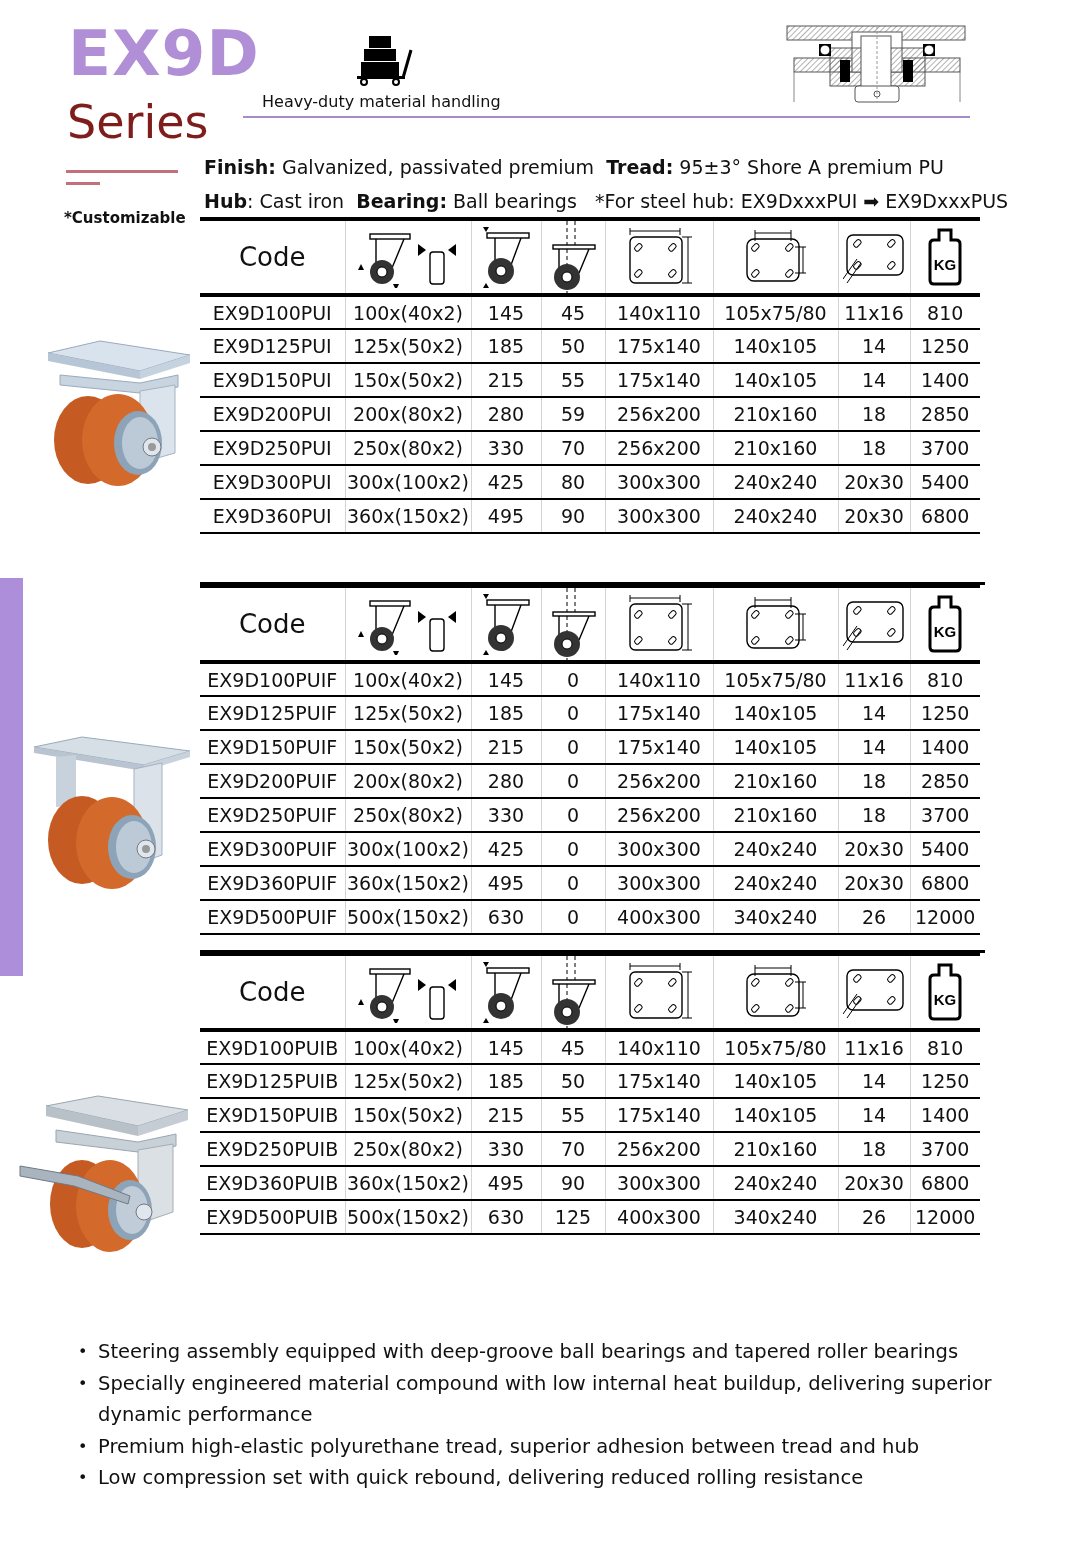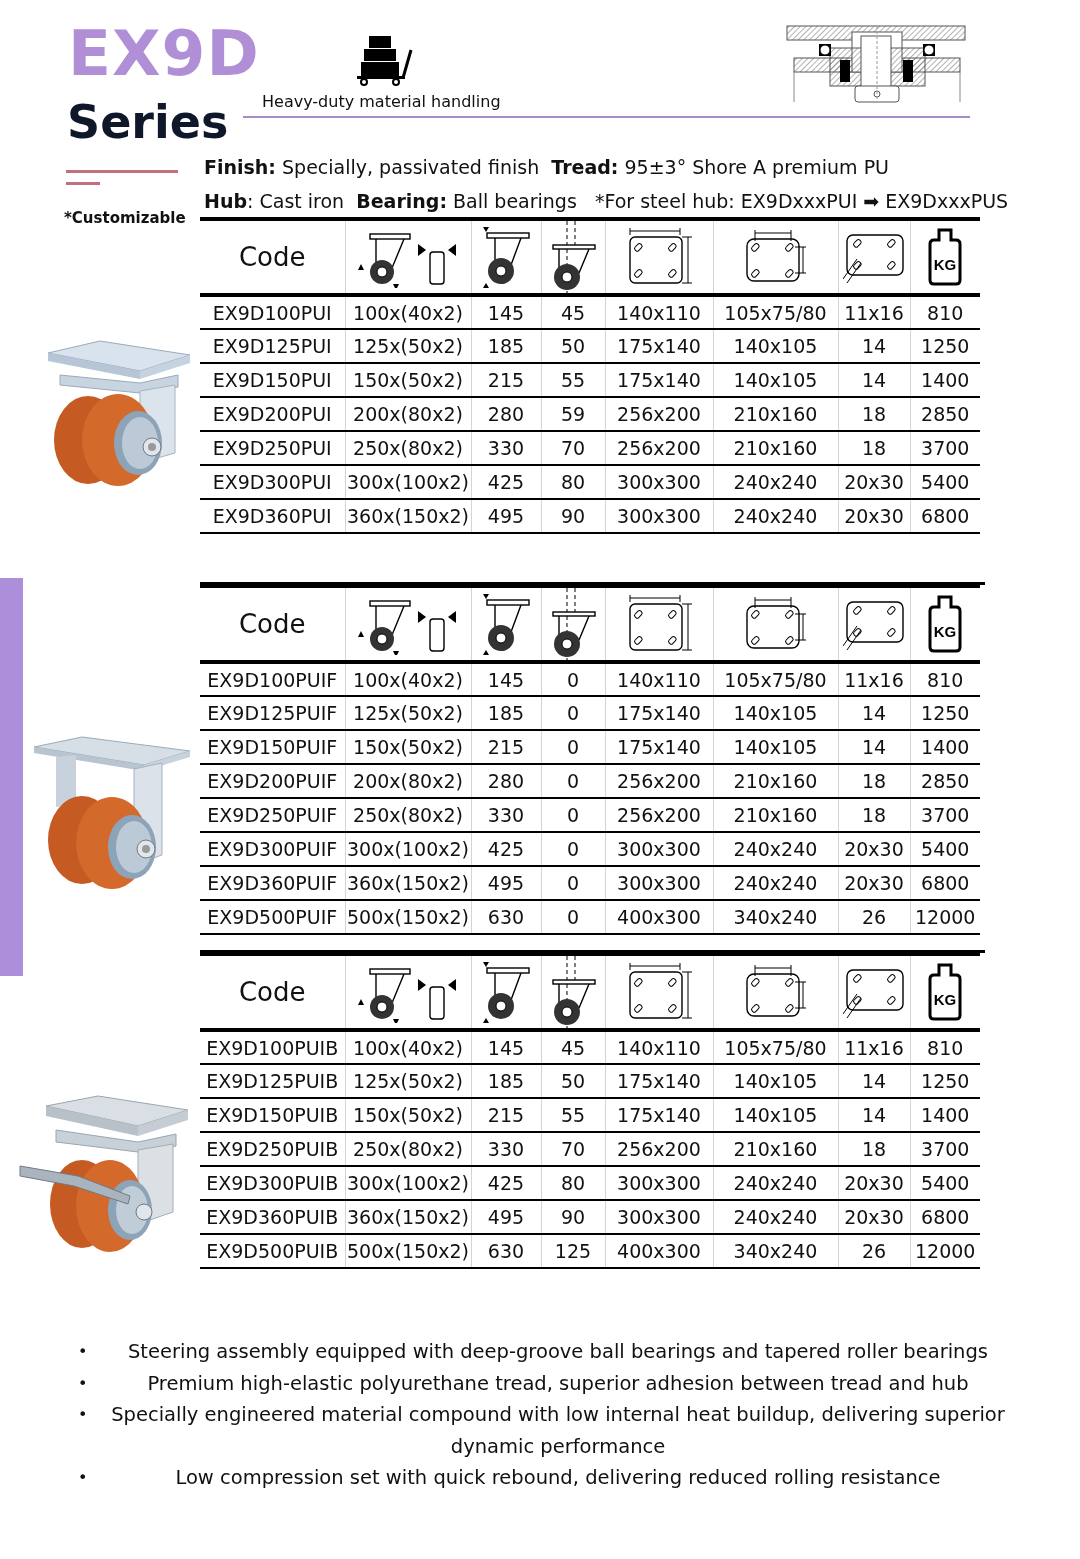--- a/index.html
+++ b/index.html
@@ -1,20 +1,20 @@
 <!DOCTYPE html>
 <html><head>
 <meta charset="utf-8">
 <style>
   html, body { margin: 0; padding: 0; background: #ffffff; }
   body { width: 1080px; height: 1559px; position: relative; overflow: hidden;
          font-family: "DejaVu Sans", "Liberation Sans", sans-serif; color: #111; }
   .abs { position: absolute; }
   .title-main { left: 68px; top: 22px; font-size: 63px; font-weight: 700; color: #b08fd6; letter-spacing: 1px; line-height: 1; }
-  .title-sub { left: 67px; top: 98px; font-size: 46px; font-weight: 700; color: #0f172a; line-height: 1.05; }
+  .title-sub { left: 67px; top: 98px; font-size: 46px; font-weight: 400; color: #7f1d1d; line-height: 1.05; }
   .tagline { left: 262px; top: 92px; font-size: 16px; color: #111; }
   .purple-rule { left: 243px; top: 116px; width: 727px; height: 2px; background: #a58bc8; }
   .red-rule1 { left: 66px; top: 170px; width: 112px; height: 3px; background: #c2707a; }
   .red-rule2 { left: 66px; top: 182px; width: 34px; height: 3px; background: #c2707a; }
   .customizable { left: 64px; top: 209px; font-size: 15px; font-weight: 700; }
   .spec-line { left: 204px; font-size: 19px; white-space: nowrap; }
   .spec-line b { font-weight: 700; }
   .side-bar { left: 0; top: 578px; width: 23px; height: 398px; background: #ad8edb; }
   .cart-icon { left: 356px; top: 34px; width: 60px; height: 52px; }
   .bearing-diagram { left: 785px; top: 24px; width: 185px; height: 80px; }
@@ -26,21 +26,21 @@
   .spec-table thead tr { height: 74px; }
   .spec-table thead th { border-top: 4px solid #000; border-bottom: 4px solid #000; }
   .spec-table tbody tr { height: 34px; }
   .spec-table tbody td { border-bottom: 2.5px solid #000; }
   .code-head { font-size: 26px !important; font-weight: normal; }
   .hdr-icon { display: inline-block; vertical-align: middle; }
   .bottom-double { position: absolute; left: 200px; width: 785px; height: 3px; background: #000; }
 
   .product-img { position: absolute; }
   .bullets { position: absolute; left: 78px; top: 1336px; width: 940px; margin: 0; padding: 0; list-style: none; }
-  .bullets li { position: relative; padding-left: 20px; font-size: 19.5px; line-height: 31.5px; text-align: center; }
+  .bullets li { position: relative; padding-left: 20px; font-size: 19.5px; line-height: 31.5px; }
   .bullets li::before { content: "•"; position: absolute; left: 0; top: 0; font-size: 16px; }
 </style>
 </head>
 <body>
 
 <div class="abs title-main">EX9D</div>
 <div class="abs title-sub">Series</div>
 
 <svg class="abs cart-icon" viewBox="0 0 60 52">
   <rect x="13" y="2" width="22" height="12" fill="#000"></rect>
@@ -76,21 +76,21 @@
   <rect x="70" y="62" width="44" height="16" rx="3" fill="#fff" stroke="#555"></rect>
   <circle cx="92" cy="70" r="3" fill="none" stroke="#555"></circle>
   <line x1="92" y1="2" x2="92" y2="78" stroke="#999" stroke-dasharray="3,2"></line>
 </svg>
 
 <div class="abs red-rule1"></div>
 <div class="abs red-rule2"></div>
 <div class="abs customizable">*Customizable</div>
 
 <div class="abs spec-line" style="top:156px">
-  <b>Finish:</b><span> Specially, passivated finish</span>&nbsp;
+  <b>Finish:</b><span> Galvanized, passivated premium</span>&nbsp;
   <b>Tread:</b><span> 95±3° Shore A premium PU</span>
 </div>
 <div class="abs spec-line" style="top:190px">
   <b>Hub</b><span>: Cast iron</span>&nbsp;
   <b>Bearing:</b><span> Ball bearings</span>&nbsp;&nbsp;
   <span>*For steel hub: EX9DxxxPUI ➡ EX9DxxxPUS</span>
 </div>
 
 <div class="abs side-bar"></div>
 
@@ -619,30 +619,20 @@
         <td>EX9D250PUIB</td>
         <td>250x(80x2)</td>
         <td>330</td>
         <td>70</td>
         <td>256x200</td>
         <td>210x160</td>
         <td>18</td>
         <td>3700</td>
       </tr>
       <tr>
-        <td>EX9D300PUIB</td>
-        <td>300x(100x2)</td>
-        <td>425</td>
-        <td>80</td>
-        <td>300x300</td>
-        <td>240x240</td>
-        <td>20x30</td>
-        <td>5400</td>
-      </tr>
-      <tr>
         <td>EX9D360PUIB</td>
         <td>360x(150x2)</td>
         <td>495</td>
         <td>90</td>
         <td>300x300</td>
         <td>240x240</td>
         <td>20x30</td>
         <td>6800</td>
       </tr>
       <tr>
@@ -653,16 +643,16 @@
         <td>400x300</td>
         <td>340x240</td>
         <td>26</td>
         <td>12000</td>
       </tr>
     </tbody>
 </table>
 
 <ul class="bullets">
   <li>Steering assembly equipped with deep-groove ball bearings and tapered roller bearings</li>
+  <li>Specially engineered material compound with low internal heat buildup, delivering superior dynamic performance</li>
   <li>Premium high-elastic polyurethane tread, superior adhesion between tread and hub</li>
-  <li>Specially engineered material compound with low internal heat buildup, delivering superior dynamic performance</li>
   <li>Low compression set with quick rebound, delivering reduced rolling resistance</li>
 </ul>
 
 </body></html>

